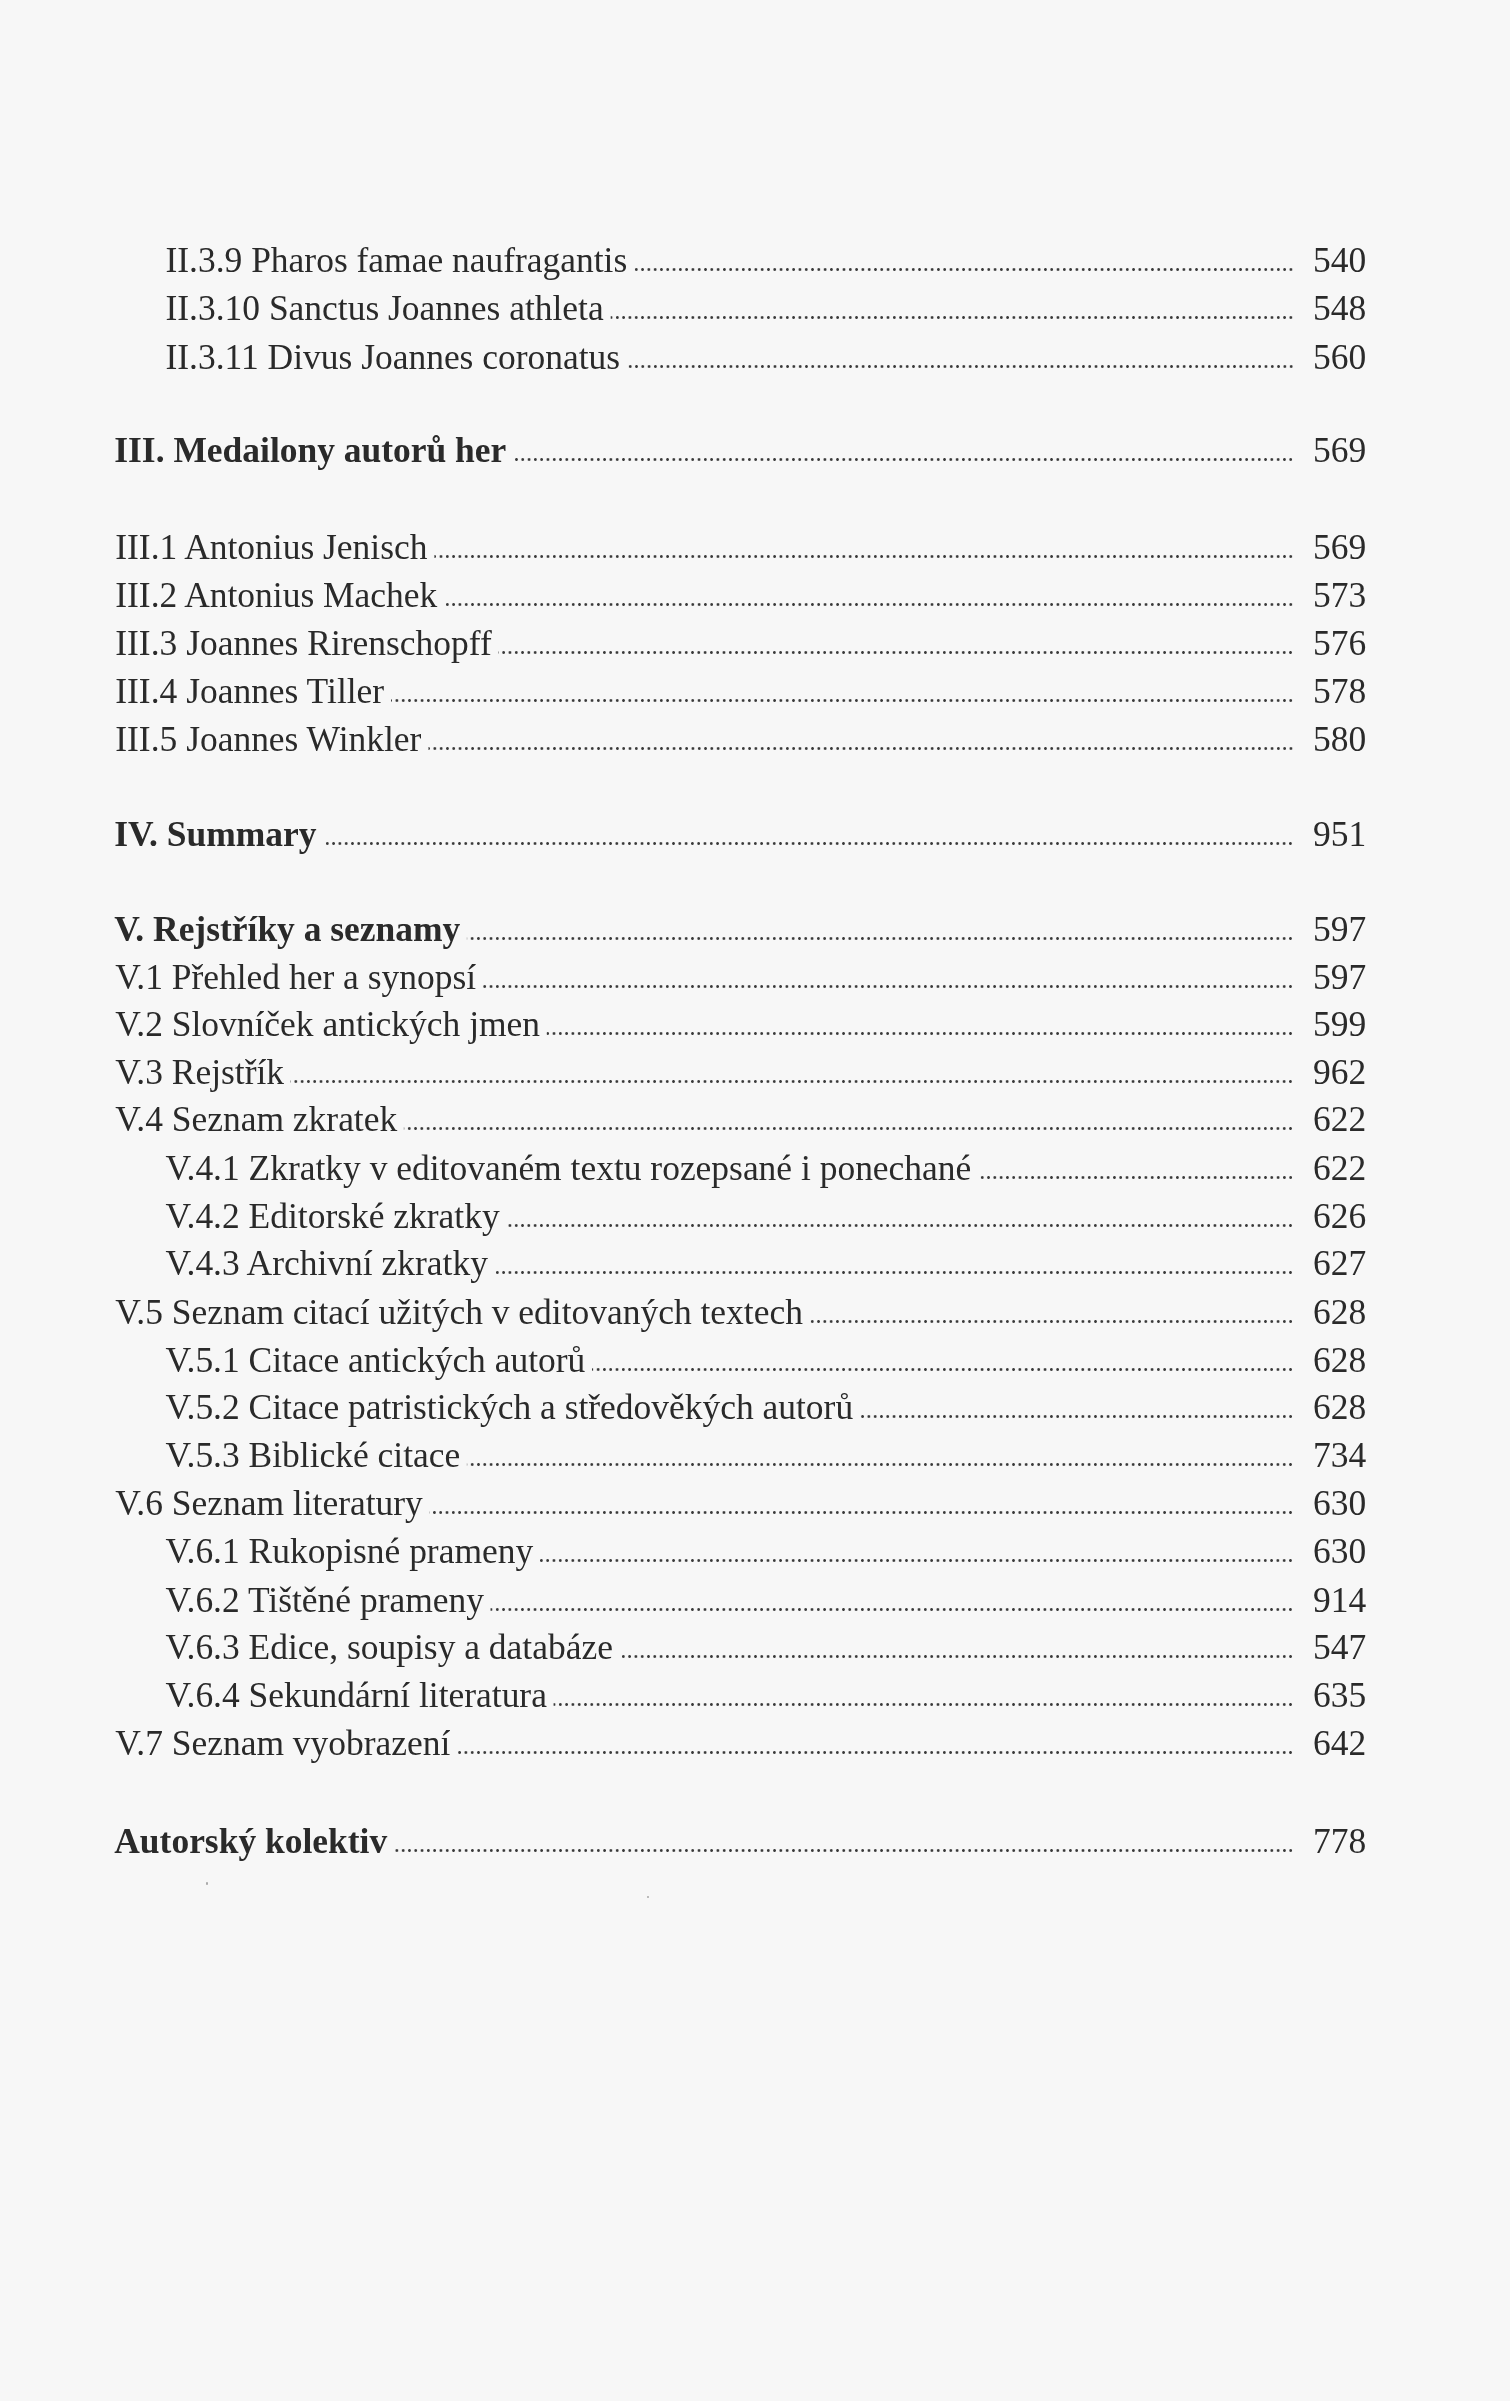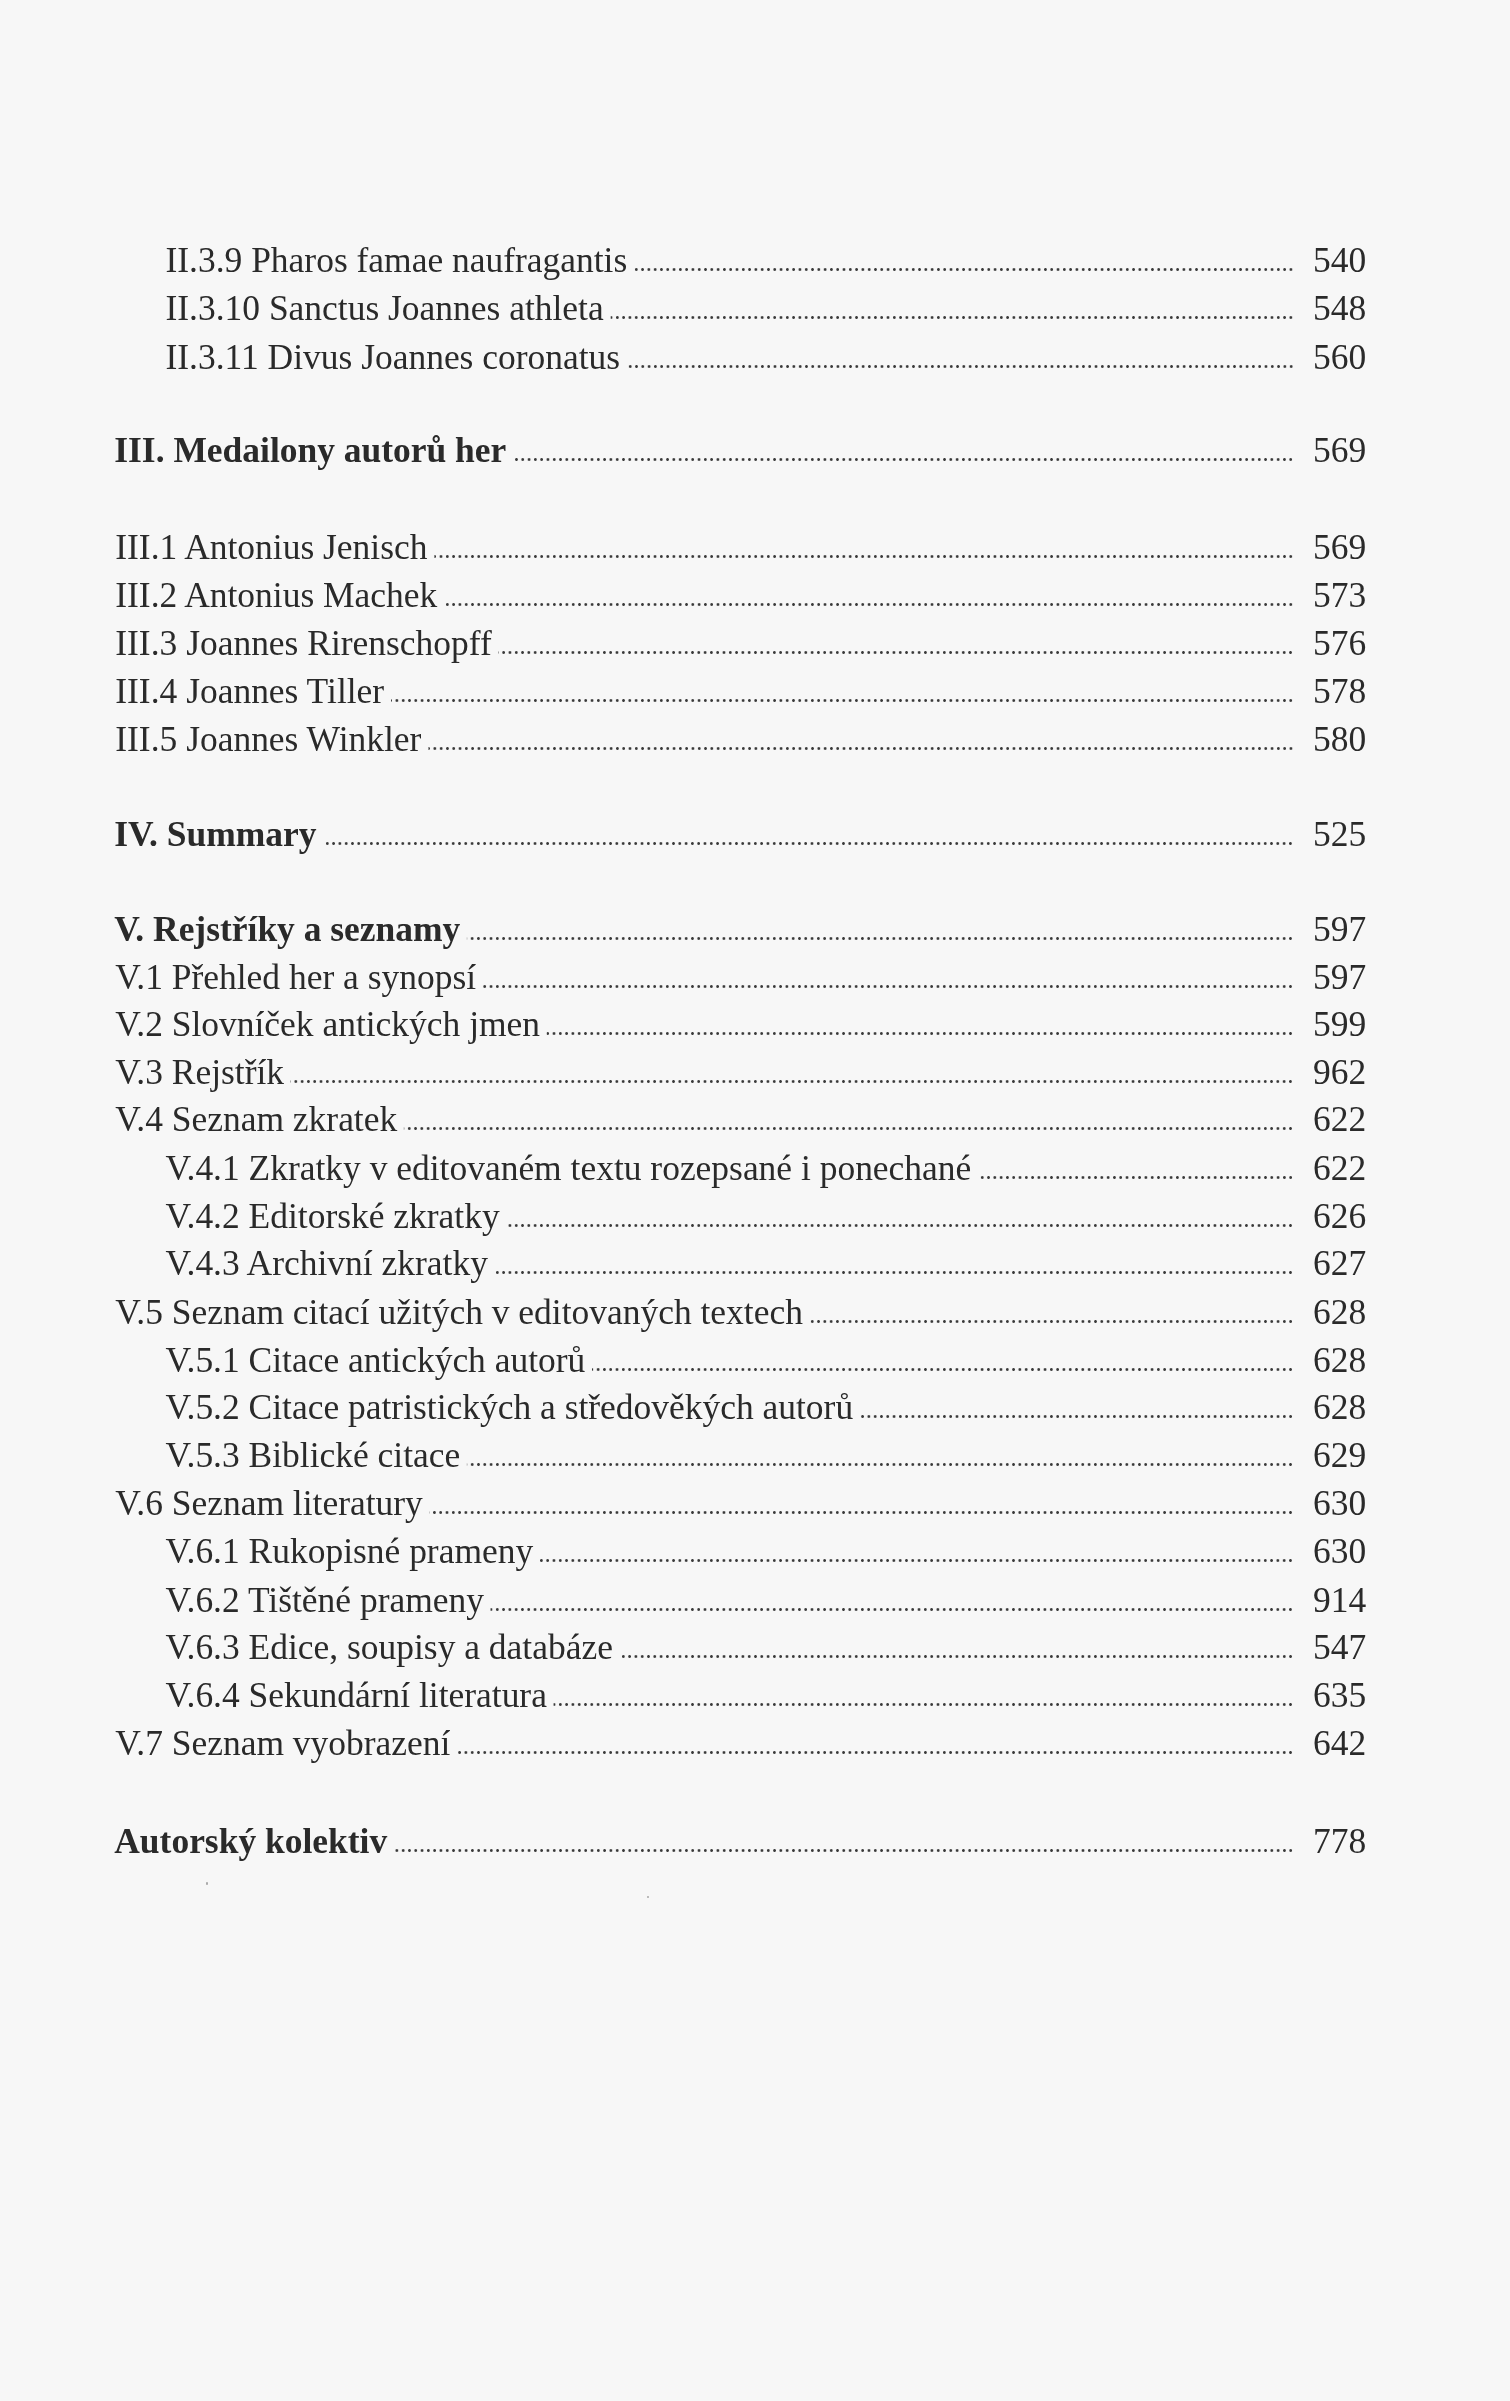--- a/index.html
+++ b/index.html
@@ -92,21 +92,21 @@
   </div>
   <div class="toc-entry lvl-1" style="top:713px">
     <span class="title">III.5 Joannes Winkler</span>
     <span class="leader"></span>
     <span class="page">580</span>
   </div>
 
   <div class="toc-entry lvl-0 bold" style="top:808px">
     <span class="title">IV. Summary</span>
     <span class="leader"></span>
-    <span class="page">525</span>
+    <span class="page">951</span>
   </div>
 
   <div class="toc-entry lvl-0 bold" style="top:903px">
     <span class="title">V. Rejstříky a seznamy</span>
     <span class="leader"></span>
     <span class="page">597</span>
   </div>
   <div class="toc-entry lvl-1" style="top:951px">
     <span class="title">V.1 Přehled her a synopsí</span>
     <span class="leader"></span>
@@ -153,21 +153,21 @@
     <span class="page">628</span>
   </div>
   <div class="toc-entry lvl-2" style="top:1381px">
     <span class="title">V.5.2 Citace patristických a středověkých autorů</span>
     <span class="leader"></span>
     <span class="page">628</span>
   </div>
   <div class="toc-entry lvl-2" style="top:1429px">
     <span class="title">V.5.3 Biblické citace</span>
     <span class="leader"></span>
-    <span class="page">629</span>
+    <span class="page">734</span>
   </div>
   <div class="toc-entry lvl-1" style="top:1477px">
     <span class="title">V.6 Seznam literatury</span>
     <span class="leader"></span>
     <span class="page">630</span>
   </div>
   <div class="toc-entry lvl-2" style="top:1525px">
     <span class="title">V.6.1 Rukopisné prameny</span>
     <span class="leader"></span>
     <span class="page">630</span>

